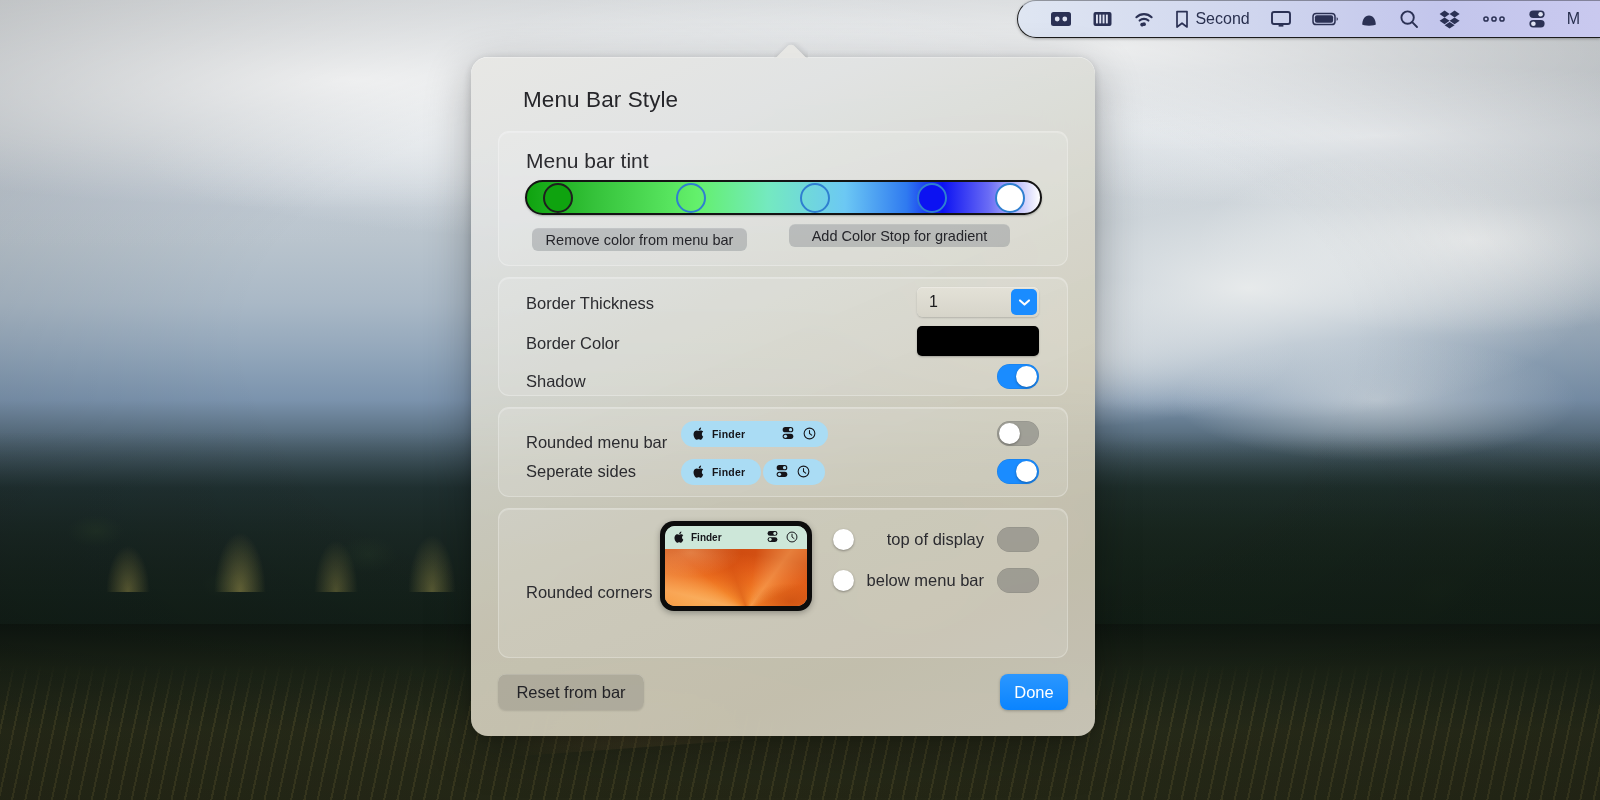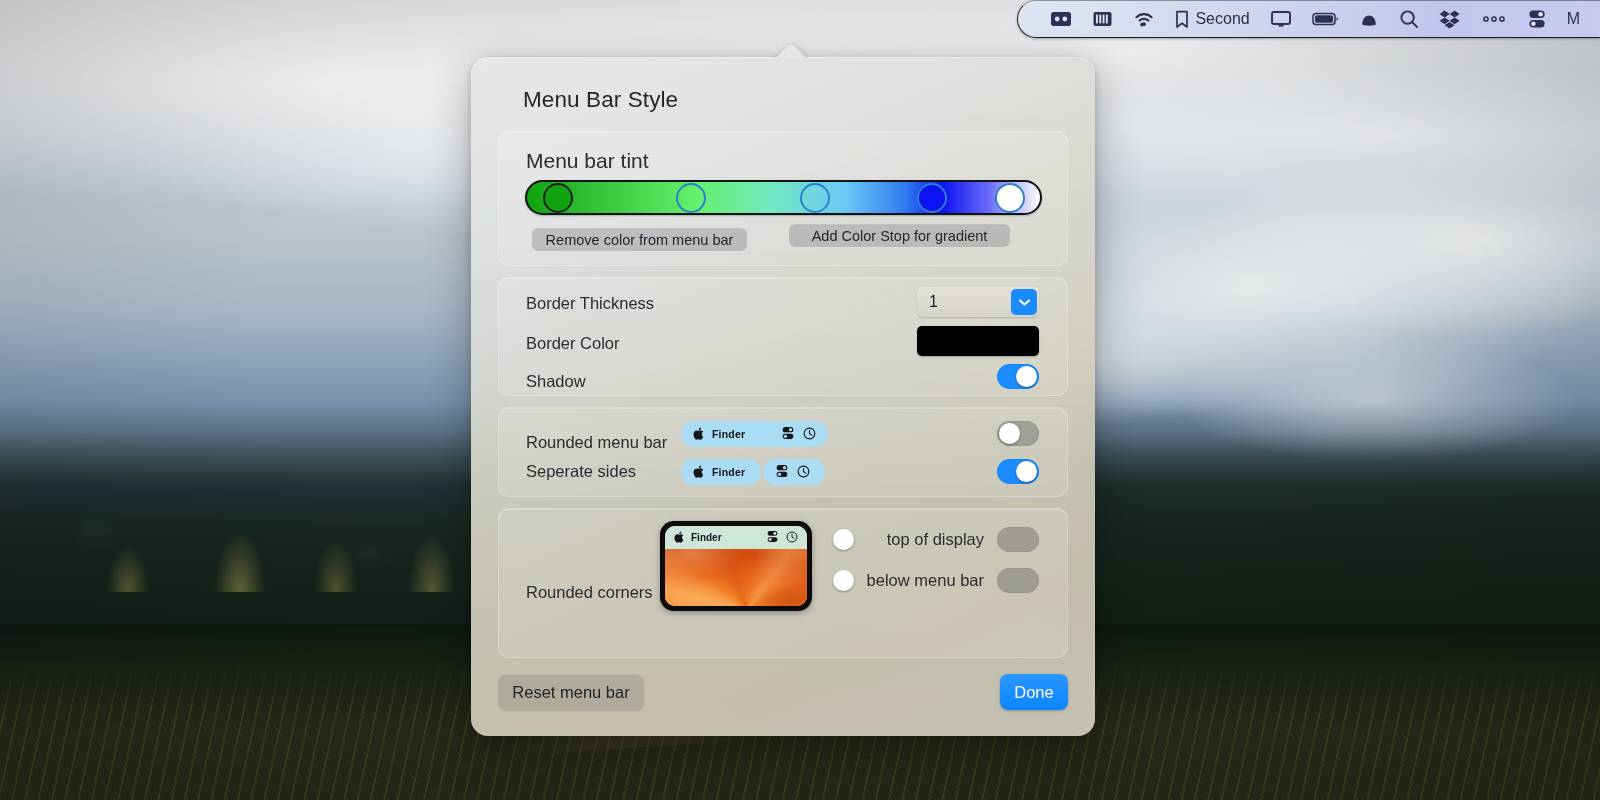--- a/index.html
+++ b/index.html
@@ -826,18 +826,18 @@
 
       <div class="corner-opt" id="co-top">
         <span class="co-label">top of display</span>
         <span class="toggle off">
           <span class="knob"></span>
         </span>
       </div>
 
     </div>
 
-    <div id="btn-reset">Reset menu bar</div>
+    <div id="btn-reset">Reset from bar</div>
 
     <div id="btn-done">Done</div>
 
   </div>
 </div>
 
 </body></html>

